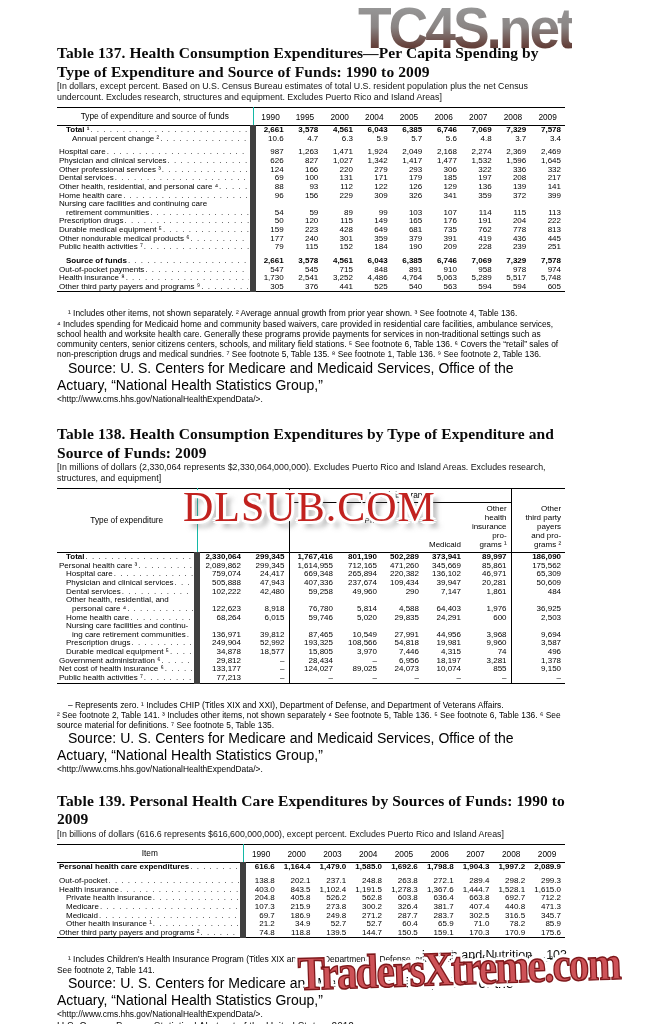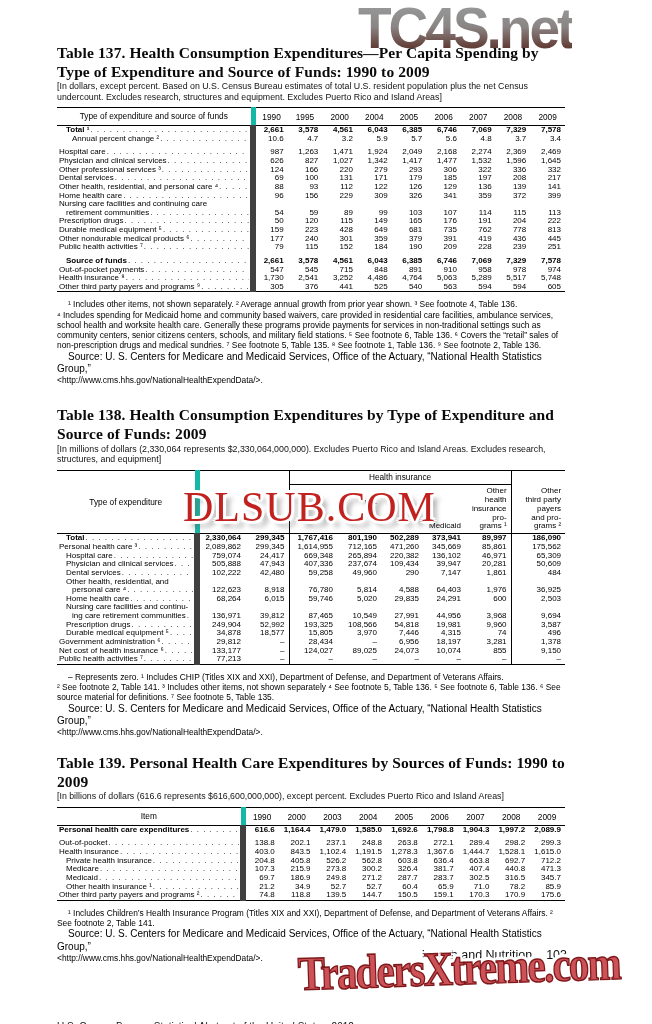--- a/index.html
+++ b/index.html
@@ -7,42 +7,42 @@
        font-family:"Liberation Sans","DejaVu Sans",sans-serif;color:#000;}
   .content{position:absolute;left:57px;top:44px;width:508px}
   .ttl{font-family:"Liberation Serif","DejaVu Serif",serif;font-weight:bold;
        font-size:15.5px;line-height:1.2;letter-spacing:.1px;color:#0a0a0a}
   .note{font-size:8.8px;line-height:1.2;margin-top:0;color:#111}
   table{border-collapse:collapse;table-layout:fixed;width:508px;margin-top:5px}
   .t{border-top:1.5px solid #000;border-bottom:1.2px solid #000}
   th,td{padding:0;font-size:8px;line-height:1.08;font-weight:normal;vertical-align:bottom;
         font-family:"Liberation Sans","DejaVu Sans",sans-serif}
   thead th{border-bottom:1px solid #000}
-  th.stub-h{text-align:center;vertical-align:middle;border-right:5px solid #14b8a6;font-size:8.3px;padding:4px 2px}
+  th.stub-h{text-align:center;vertical-align:middle;border-right:1px solid #14b8a6;font-size:8.3px;padding:4px 2px}
   th.yr{padding:4px 0 3px;font-size:8.3px}
   td.stub{border-right:6px solid #404040}
   .cw{display:flex;align-items:baseline;overflow:hidden}
   .lbl{white-space:nowrap}
   .dots{flex:1;white-space:nowrap;overflow:hidden;letter-spacing:1px;margin:0 1px;font-weight:normal}
   td.v{text-align:right;padding-right:4px;white-space:nowrap}
   tr.b td, tr.b .lbl{font-weight:bold}
   tr.gap td{padding-top:5px}
   .ind0 .cw{padding-left:2px}.ind1 .cw{padding-left:9px}.ind2 .cw{padding-left:15px}
   .vl{border-left:1px solid #000}
   
   .t138 th.grp{text-align:center;vertical-align:middle;height:13px;font-size:8.3px;
                border-left:1px solid #000;border-right:1px solid #000;border-bottom:1px solid #000}
   .t138 th.leaf{text-align:right;vertical-align:bottom;white-space:pre-line;
                 padding:2px 4px 2px 0;font-size:8px;line-height:1.12}
   .t138 th.cov{border-bottom:1px solid #000}
   .t138 th.frag{vertical-align:top;text-align:right;padding-top:14px;color:#222}
-  .fnblock{margin-top:7px}
+  .fnblock{margin-top:16px}
   .fn{font-size:8.4px;line-height:1.22;margin:0;text-align:left}
   .fn.ind{text-indent:11px}
-  .src{font-size:10px;line-height:1.22;text-indent:11px}
+  .src{font-size:14px;line-height:1.22;text-indent:11px}
   .srcurl{font-size:8.4px;line-height:1.22}
   .sec{margin-top:0}
   .gap137{height:21px}
   .gap138{height:17px}
   
   .wm{position:absolute;z-index:9;white-space:nowrap}
   #wm-top{top:0px;left:358px;font-weight:bold;font-size:55px;line-height:1.05;letter-spacing:-3px;
           transform:scaleY(1.03);transform-origin:top left;
           background:linear-gradient(180deg,#979797 12%,#8a8584 45%,#64403a 78%,#45221d 100%);
           -webkit-background-clip:text;background-clip:text;color:transparent}
@@ -119,21 +119,21 @@
           </tr>
           <tr>
             <td class="stub ind2">
               <div class="cw">
                 <span class="lbl">Annual percent change ²</span>
                 <span class="dots"> . . . . . . . . . . . . . . . . . . . . . . . . . . . . . . . . . . . . . . . . . . . . . . . . . . . . . . . . . . . . . . . . . . . . . . . . . . . . . . . . . . . . . . . . . .</span>
               </div>
             </td>
             <td class="v">10.6</td>
             <td class="v">4.7</td>
-            <td class="v">3.2</td>
+            <td class="v">6.3</td>
             <td class="v">5.9</td>
             <td class="v">5.7</td>
             <td class="v">5.6</td>
             <td class="v">4.8</td>
             <td class="v">3.7</td>
             <td class="v">3.4</td>
           </tr>
           <tr class="gap">
             <td class="stub ind0">
               <div class="cw">

